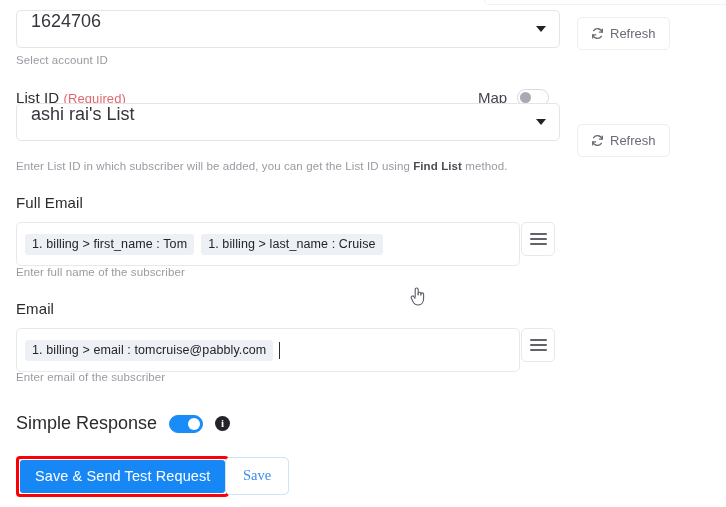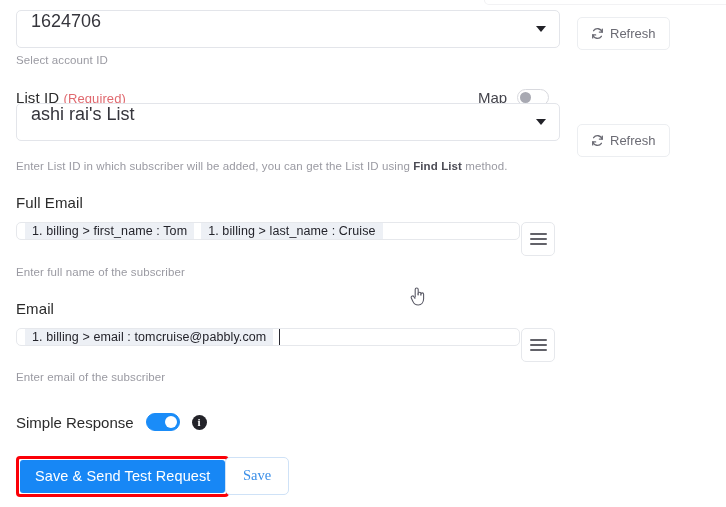--- a/index.html
+++ b/index.html
@@ -87,21 +87,21 @@
     position: absolute; top: 2px; left: 2px;
     width: 11px; height: 11px; border-radius: 50%;
     background: #a8a9b2;
   }
   .toggle.on { background: #1a8cf8; border-color: #1a8cf8; width: 34px; height: 18px; }
   .toggle.on .knob { left: auto; right: 2px; top: 2px; width: 12px; height: 12px; background: #fff; }
 
   
   .token-input {
     position: relative;
-    height: 18px;
+    height: 44px;
     border: 1px solid #e6e8ec;
     border-radius: 5px;
     background: #fff;
     display: flex; align-items: center;
     padding: 0 8px;
     gap: 7px;
     overflow: hidden;
   }
   .token {
     background: #edf0f5;
@@ -131,21 +131,21 @@
   .hamburger span {
     display: block; width: 17px; height: 2px;
     background: #626269; border-radius: 1px;
   }
 
   
   .simple-row {
     position: absolute;
     display: flex; align-items: center; gap: 12px;
   }
-  .simple-label { font-size: 15px; color: #2b2b2b; text-align: center; }
+  .simple-label { font-size: 18px; color: #2b2b2b; text-align: center; }
   .info-icon {
     width: 15px; height: 15px; border-radius: 50%;
     background: #232329; color: #fff;
     font-size: 11px; font-weight: 700;
     display: flex; align-items: center; justify-content: center;
     font-family: "Liberation Serif", serif;
     line-height: 1;
   }
 
   

